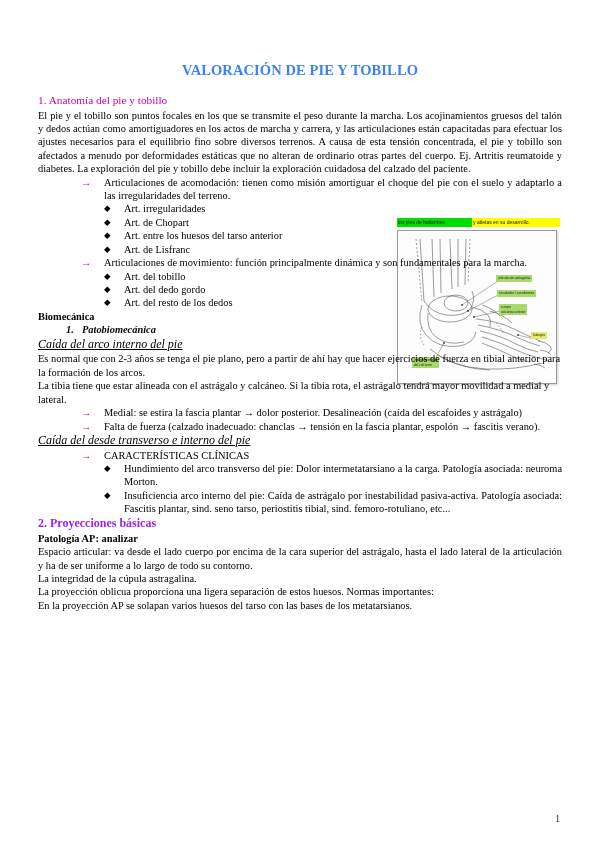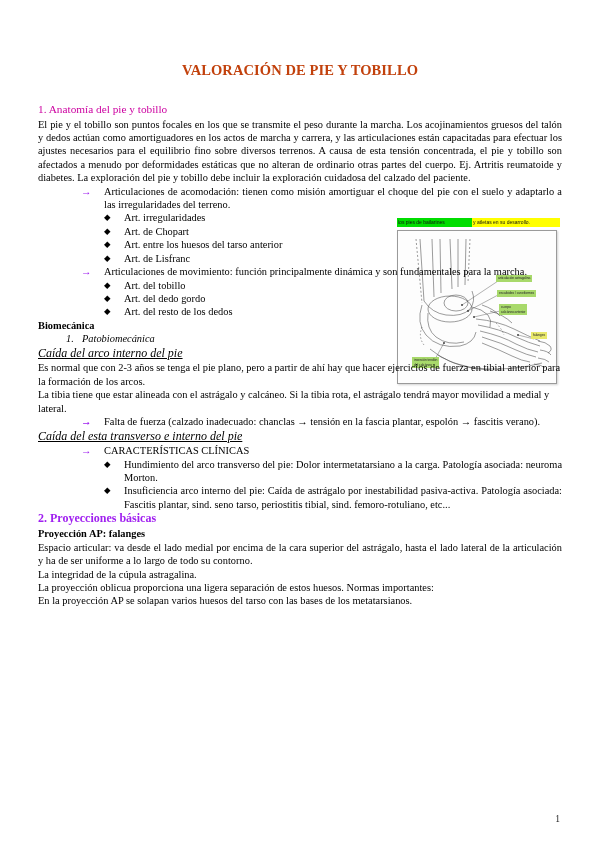--- a/index.html
+++ b/index.html
@@ -27,22 +27,22 @@
     left: 38px;
     top: 62px;
     width: 524px;
   }
 
   .doc-title {
     text-align: center;
     font-weight: bold;
     font-size: 14.5px;
     letter-spacing: 0.1px;
-    color: #c2410c;
-    margin: 0 0 23px 0;
+    color: #3b82f6;
+    margin: 0 0 14px 0;
     line-height: 1.2;
   }
 
   .h2-magenta {
     font-weight: normal;
     font-size: 11.3px;
     color: #CC00A0;
     margin: 0 0 1px 0;
     line-height: 1.25;
   }
@@ -64,21 +64,21 @@
   p.body.nj { text-align: left; }
 
   .sub-head {
     font-size: 10.4px;
     font-weight: bold;
     line-height: 1.3;
     margin: 0;
   }
   .num-head {
     font-size: 10.4px;
-    font-weight: normal;
+    font-weight: bold;
     font-style: italic;
     line-height: 1.3;
     margin: 0 0 0 28px;
   }
   .num-head .numeral {
     display: inline-block;
     width: 16px;
     font-style: italic;
   }
   .u-head {
@@ -339,28 +339,29 @@
     </p>
 
     <p class="u-head">Caída del arco interno del pie</p>
 
     <p class="body nj">Es normal que con 2-3 años se tenga el pie plano, pero a partir de ahí hay que hacer ejercicios de fuerza en tibial anterior para la formación de los arcos.</p>
     <p class="body nj">La tibia tiene que estar alineada con el astrágalo y calcáneo. Si la tibia rota, el astrágalo tendrá mayor movilidad a medial y lateral.</p>
 
     <ul class="lvl1">
       <li>
         <span class="arrow">→</span>
+        <span>Medial: se estira la fascia plantar → dolor posterior. Desalineación (caída del escafoides y astrágalo)</span>
       </li>
       <li>
         <span class="arrow">→</span>
         <span>Falta de fuerza (calzado inadecuado: chanclas → tensión en la fascia plantar, espolón → fascitis verano).</span>
       </li>
     </ul>
 
-    <p class="u-head">Caída del esta transverso e interno del pie</p>
+    <p class="u-head">Caída del desde transverso e interno del pie</p>
 
     <ul class="lvl1">
       <li>
         <span class="arrow">→</span>
         <span>CARACTERÍSTICAS CLÍNICAS</span>
       </li>
     </ul>
 
     <ul class="lvl2">
       <li>
@@ -368,23 +369,23 @@
         <span>Hundimiento del arco transverso del pie: Dolor intermetatarsiano a la carga. Patología asociada: neuroma Morton.</span>
       </li>
       <li>
         <span class="diamond">◆</span>
         <span>Insuficiencia arco interno del pie: Caída de astrágalo por inestabilidad pasiva-activa. Patología asociada: Fascitis plantar, sind. seno tarso, periostitis tibial, sind. femoro-rotuliano, etc...</span>
       </li>
     </ul>
 
     <h2 class="h2-purple">2. Proyecciones básicas</h2>
 
-    <p class="sub-head">Proyección AP: falanges</p>
-
-    <p class="body">Espacio articular: va desde el lado medial por encima de la cara superior del astrágalo, hasta el lado lateral de la articulación y ha de ser uniforme a lo largo de todo su contorno.</p>
+    <p class="sub-head">Patología AP: analizar</p>
+
+    <p class="body">Espacio articular: va desde el lado cuerpo por encima de la cara superior del astrágalo, hasta el lado lateral de la articulación y ha de ser uniforme a lo largo de todo su contorno.</p>
     <p class="body nj">La integridad de la cúpula astragalina.</p>
     <p class="body nj">La proyección oblicua proporciona una ligera separación de estos huesos. Normas importantes:</p>
     <p class="body nj">En la proyección AP se solapan varios huesos del tarso con las bases de los metatarsianos.</p>
 
   </div>
 
   <div class="page-number">1</div>
 
 </div>
 

